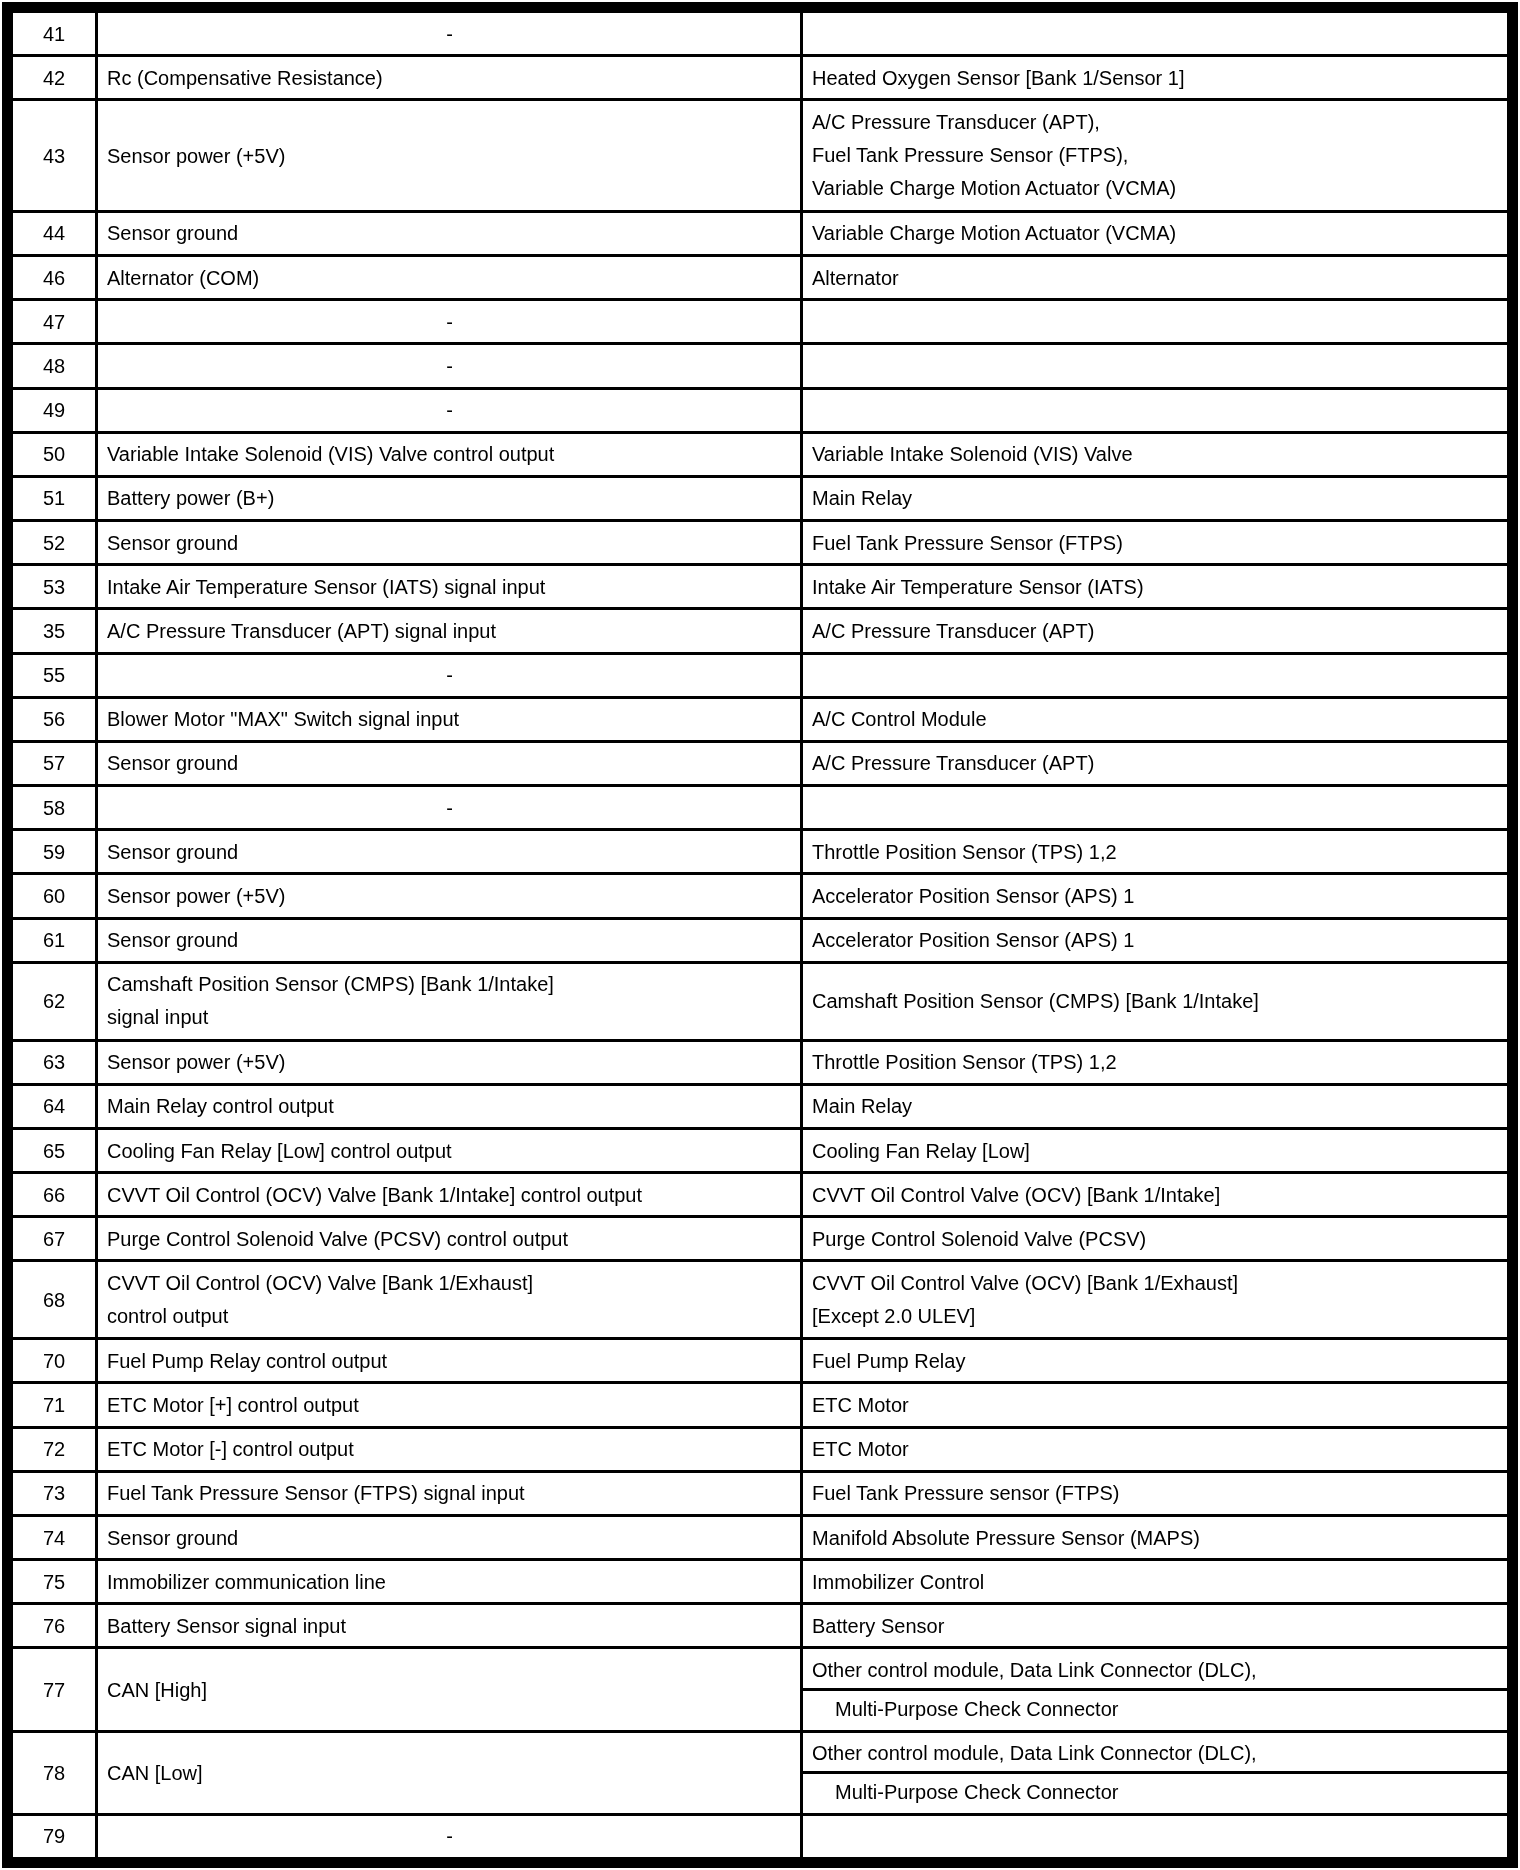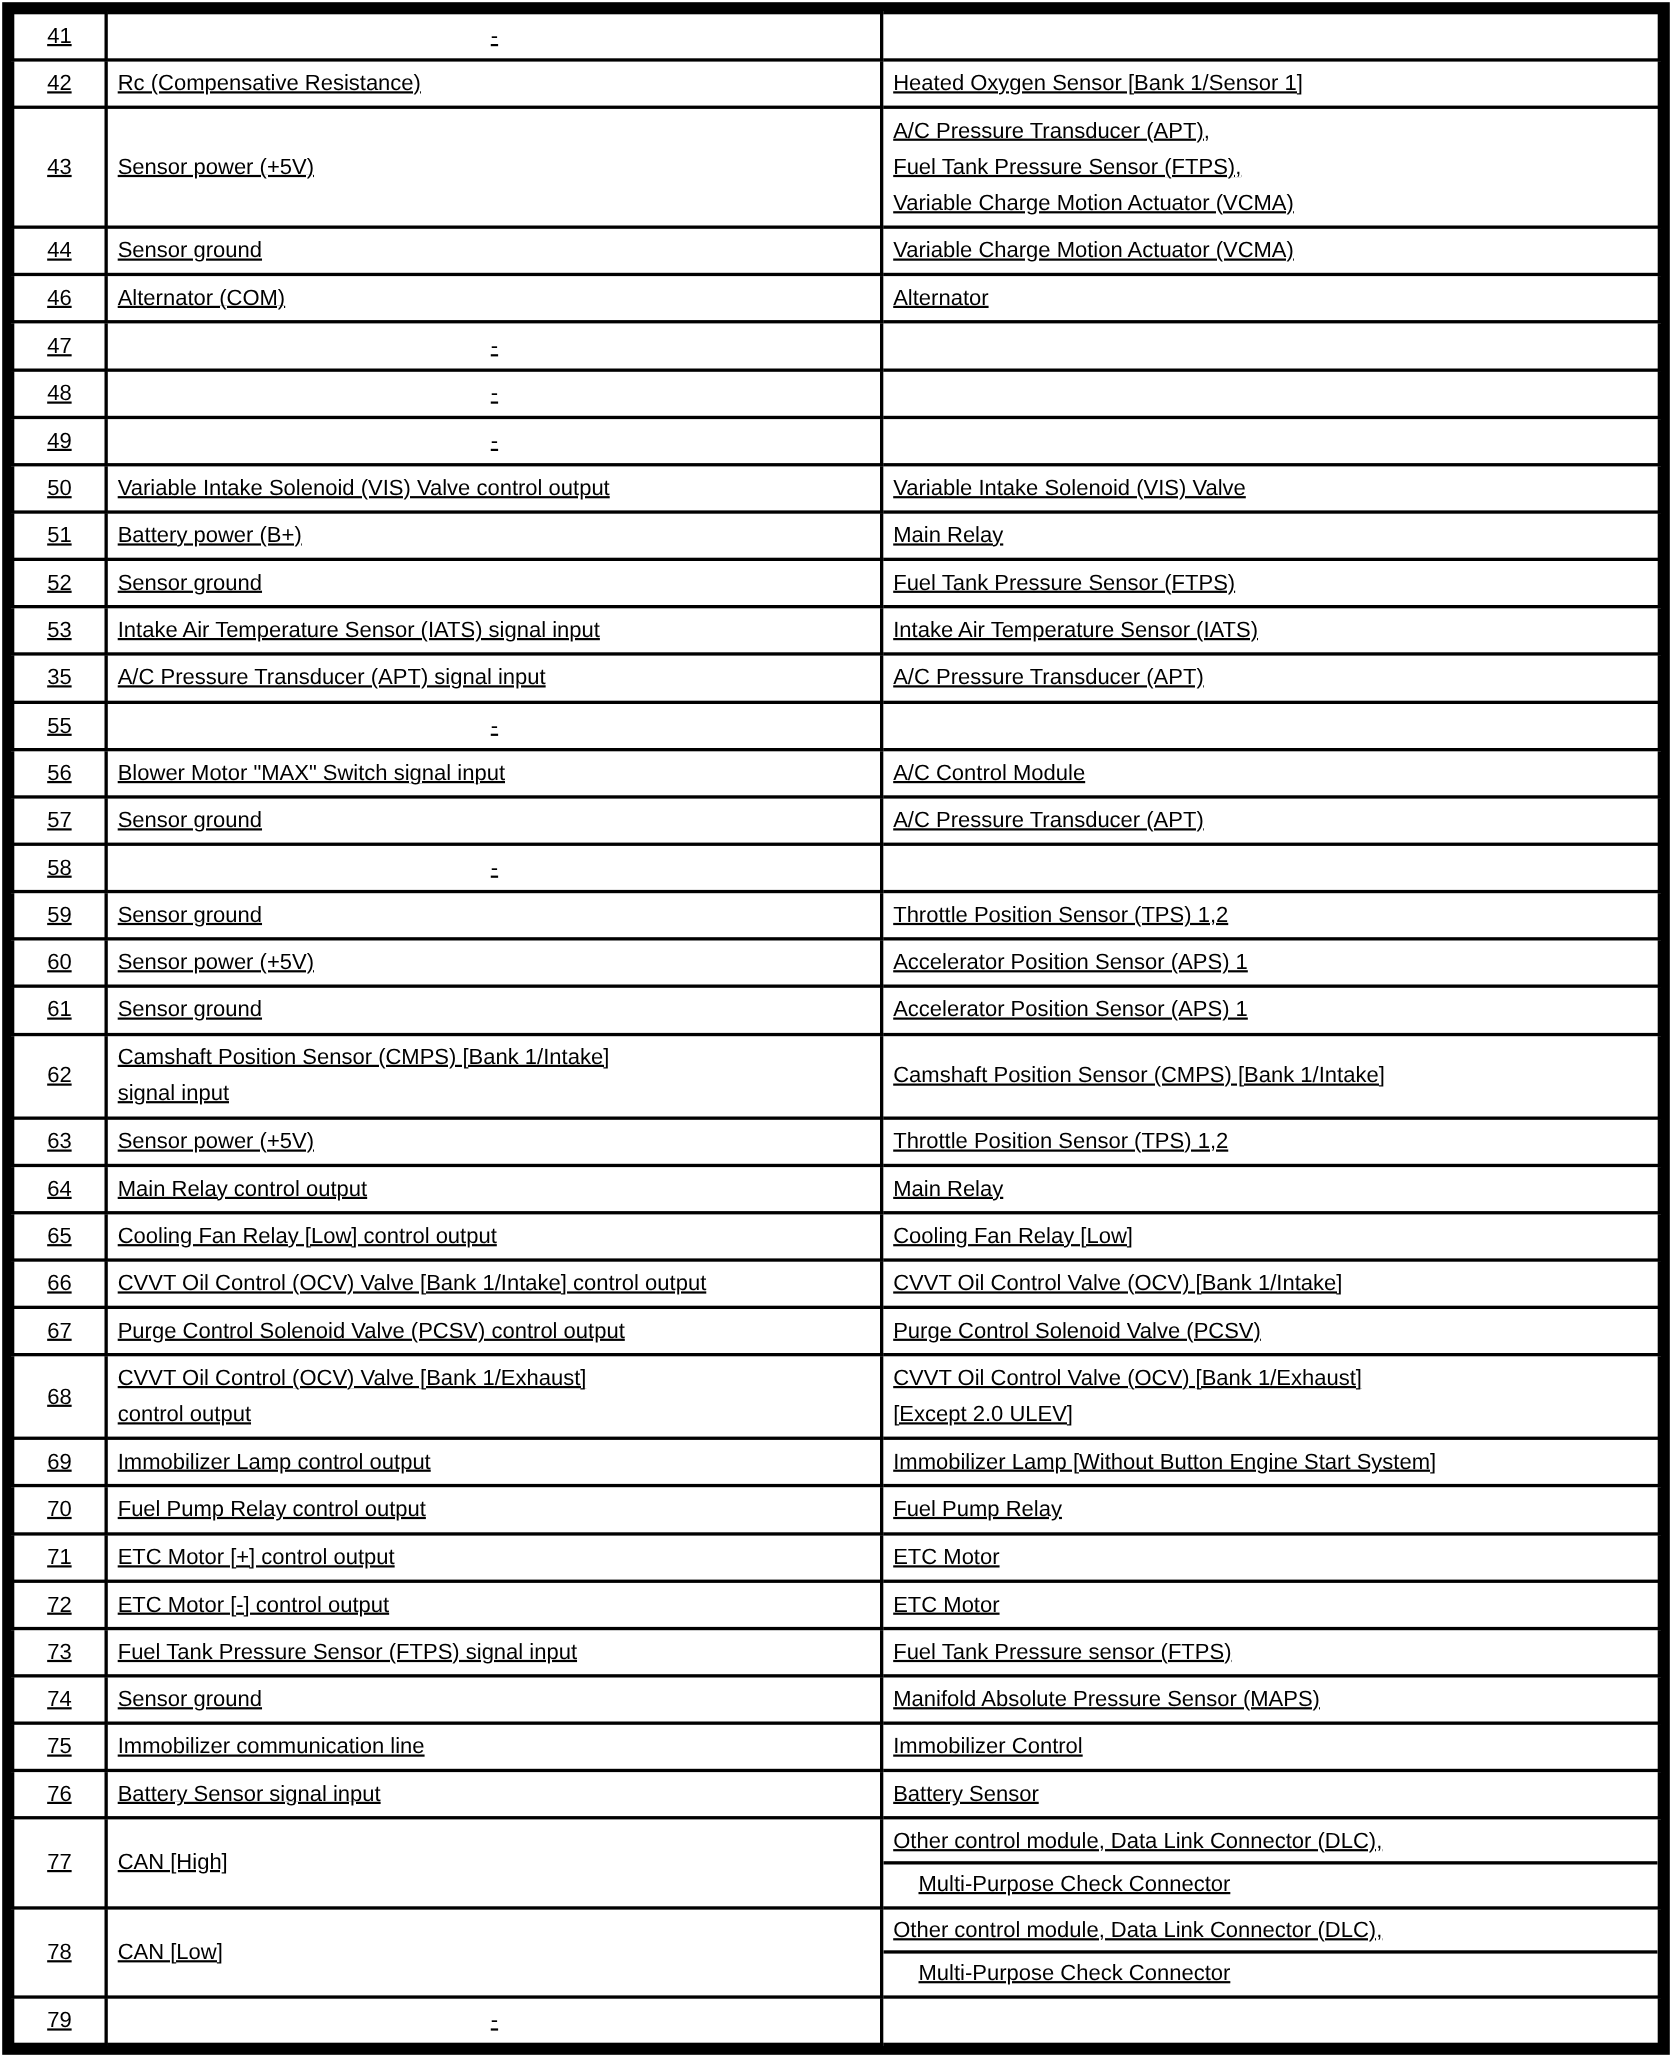--- a/index.html
+++ b/index.html
@@ -12,21 +12,21 @@
   .table-frame {
     box-sizing: border-box;
     margin: 2px;
     width: 1516px; height: 1866px;
     border: 8px solid #000000;
     background: #ffffff;
   }
   table.pinout {
     border-collapse: collapse;
     table-layout: fixed;
-    width: 100%; height: 100%; text-decoration: underline;
+    width: 100%; height: 100%;
   }
   col.c-pin  { width: 85px;  }
   col.c-desc { width: 705px; }
   col.c-dest { width: auto;  }
   td {
     border: 3px solid #000000;
     font-size: 20px;
     line-height: 24px;
     vertical-align: middle;
     padding: 2px 8px 2px 9px;
@@ -199,25 +199,20 @@
           <td class="desc">
             <div class="line">CVVT Oil Control (OCV) Valve [Bank 1/Exhaust]</div>
             <div class="line">control output</div>
           </td>
           <td class="dest">
             <div class="line">CVVT Oil Control Valve (OCV) [Bank 1/Exhaust]</div>
             <div class="line">[Except 2.0 ULEV]</div>
           </td>
         </tr>
         <tr style="height: 42px;">
-          <td class="pin">69</td>
-          <td class="desc">Immobilizer Lamp control output</td>
-          <td class="dest">Immobilizer Lamp [Without Button Engine Start System]</td>
-        </tr>
-        <tr style="height: 42px;">
           <td class="pin">70</td>
           <td class="desc">Fuel Pump Relay control output</td>
           <td class="dest">Fuel Pump Relay</td>
         </tr>
         <tr style="height: 42px;">
           <td class="pin">71</td>
           <td class="desc">ETC Motor [+] control output</td>
           <td class="dest">ETC Motor</td>
         </tr>
         <tr style="height: 42px;">

